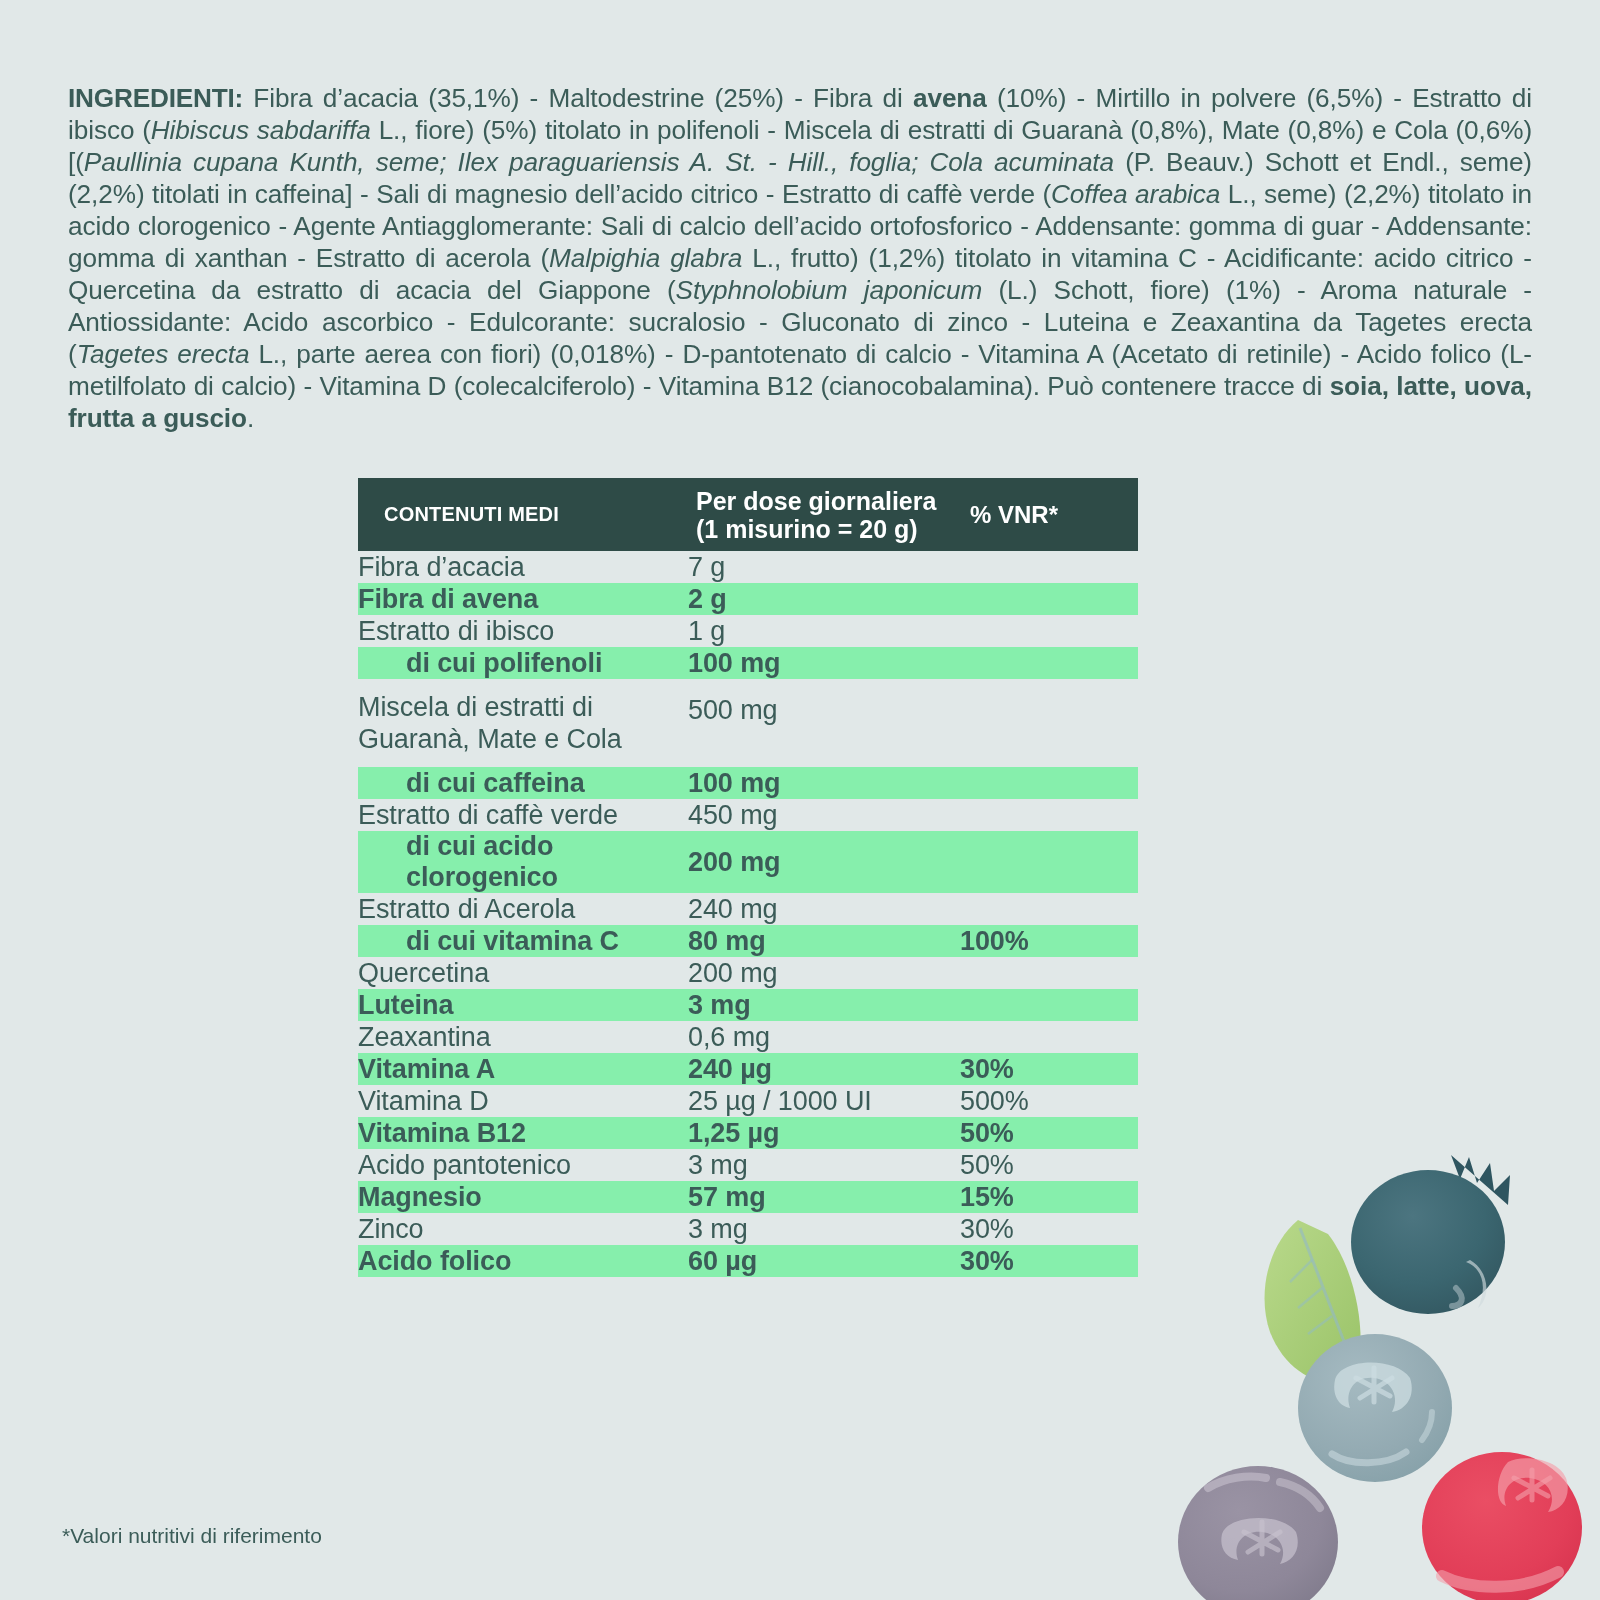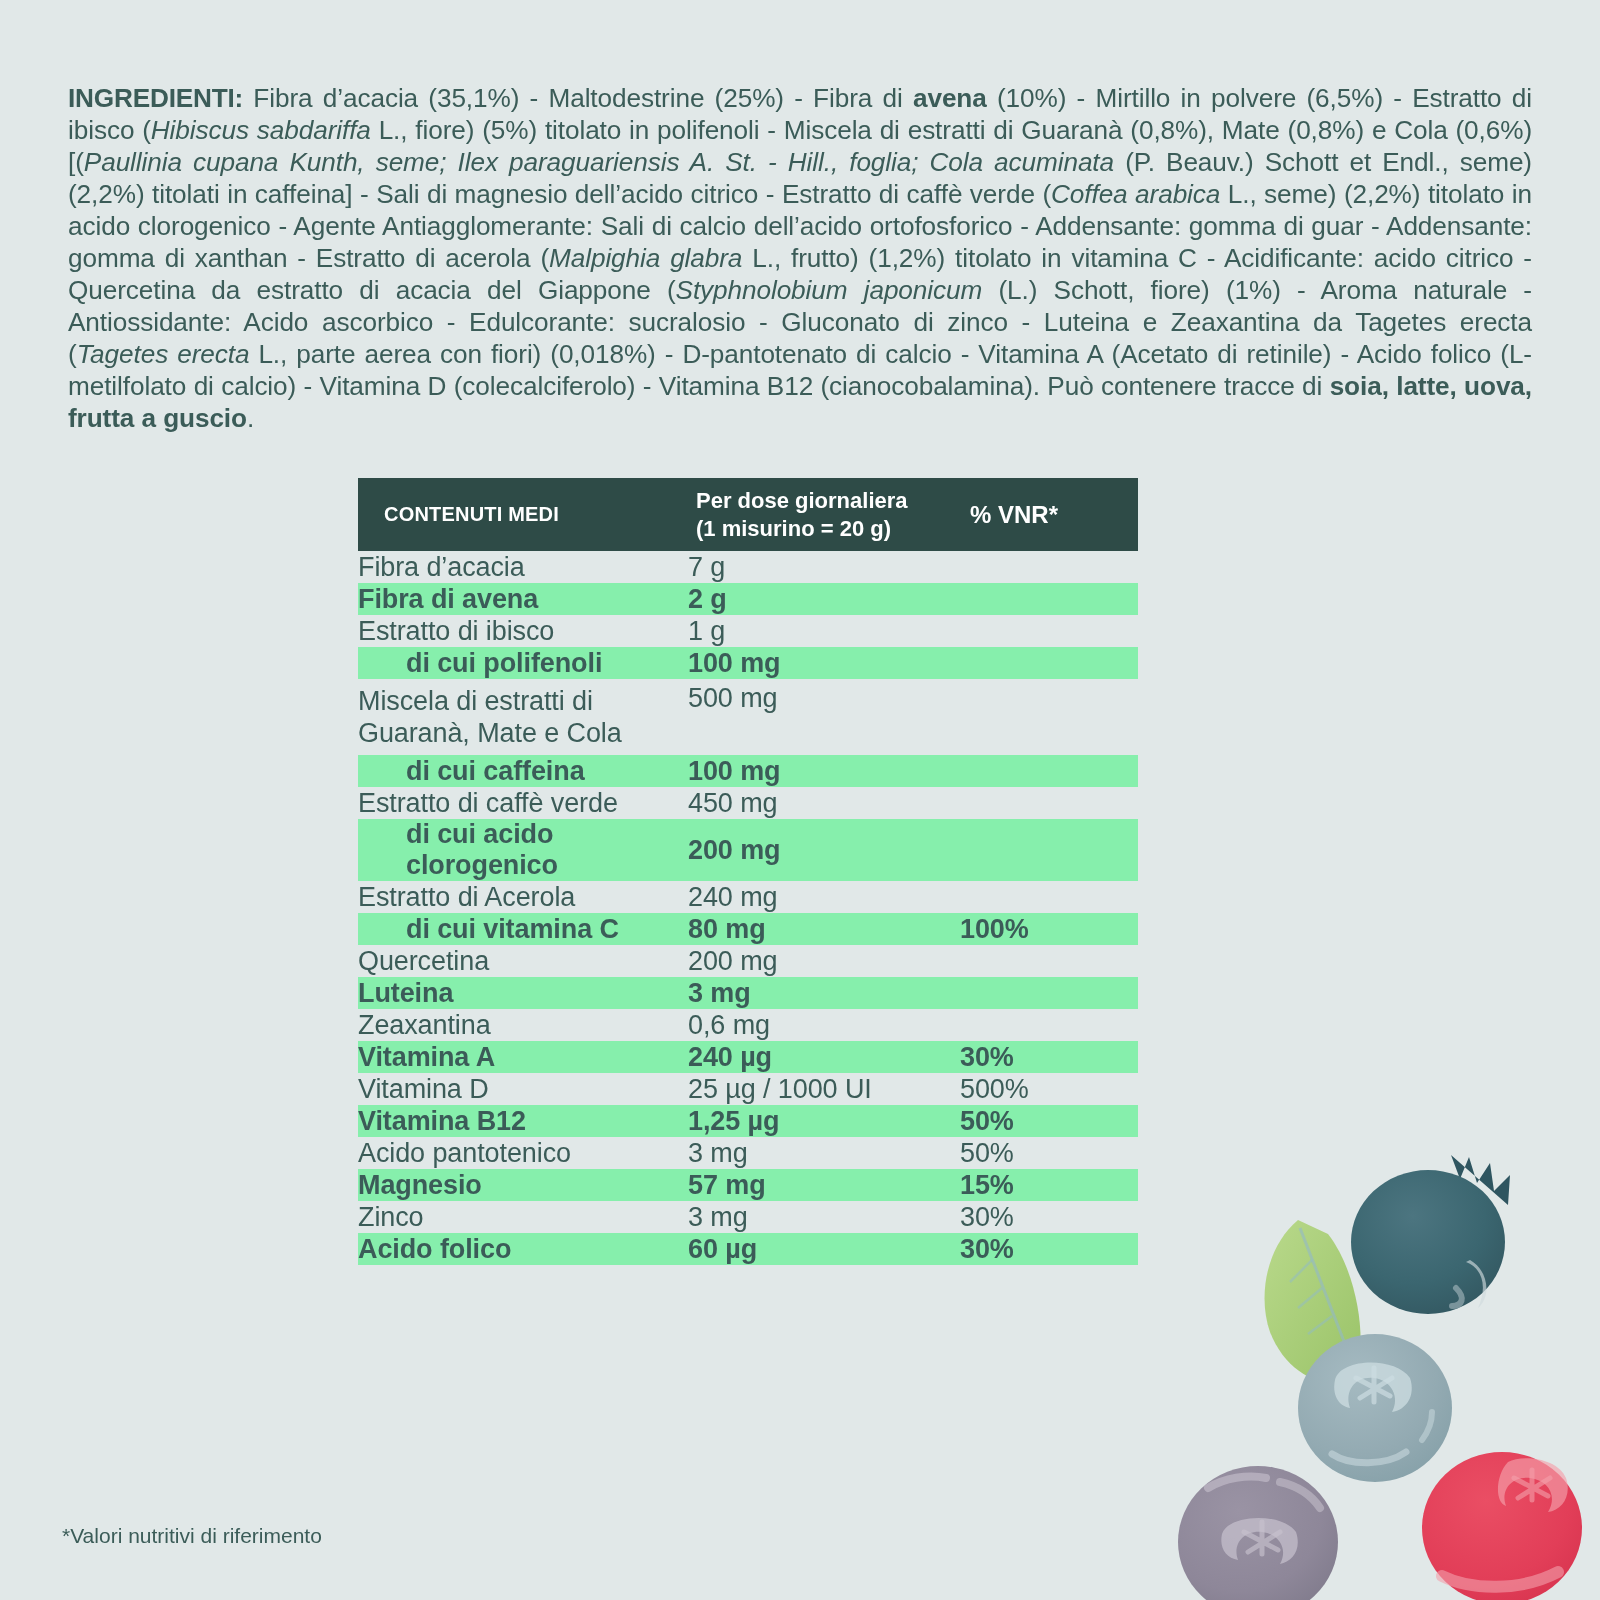--- a/index.html
+++ b/index.html
@@ -50,21 +50,21 @@
     padding: 0;
     height: 73px;
     font-weight: 700;
   }
   .th-inner { padding: 0 0 0 26px; }
   .th-name {
     font-size: 20px;
     letter-spacing: 0.2px;
   }
   .th-dose {
-    font-size: 22px;
+    font-size: 25px;
     line-height: 28px;
     padding-left: 8px;
   }
   .th-vnr {
     font-size: 24px;
     padding-left: 10px;
   }
 
   .nutri-table td {
     padding: 0;
@@ -77,21 +77,21 @@
   .nutri-table tbody tr.shade td { background: #86efac; font-weight: bold; }
   .nutri-table tbody tr.plain td { background: #e1e8e8; }
 
   .c-name { padding-left: 26px; }
   .c-name.indent { padding-left: 48px; }
   .c-dose { padding-left: 8px; }
   .c-vnr  { padding-left: 10px; }
 
   tr.tall td { height: 72px; margin-top: 26px; }
   .c-name .l2 { display: block; line-height: 32px; }
-  tr.tall .c-dose { vertical-align: top; padding-top: 4px; }
+  tr.tall .c-dose { vertical-align: top; padding-top: 16px; }
 
   col.col-name { width: 330px; }
   col.col-dose { width: 272px; }
   col.col-vnr  { width: 178px; }
 
   
   .footnote {
     position: absolute;
     left: 62px;
     top: 1524px;

